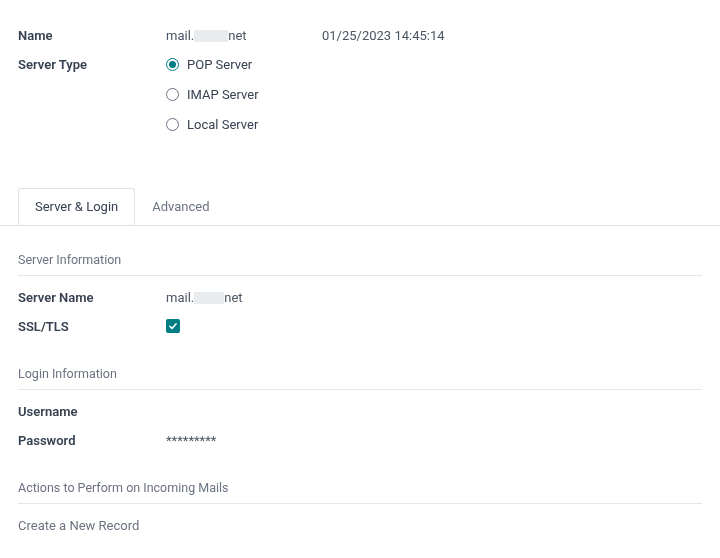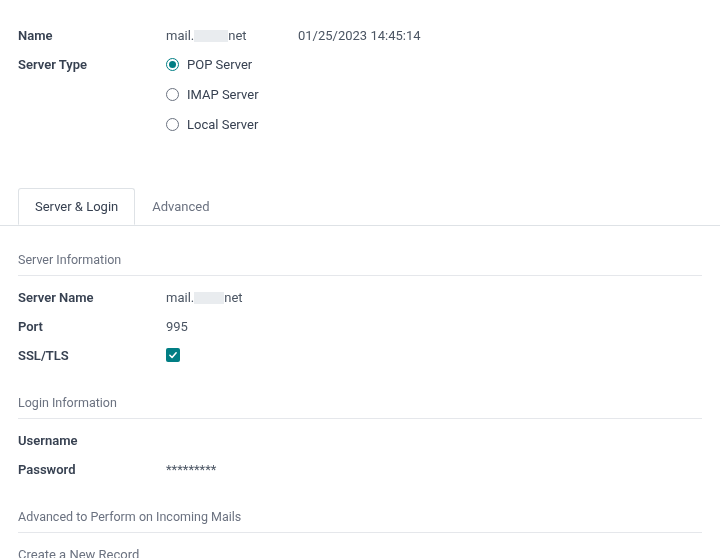--- a/index.html
+++ b/index.html
@@ -30,21 +30,21 @@
     flex-shrink: 0;
   }
   .field-value {
     color: #4b5563;
   }
   .two-col {
     display: flex;
     width: 100%;
   }
   .col-left {
-    width: 280px;
+    width: 304px;
     display: flex;
     align-items: flex-start;
   }
   .col-right {
     display: flex;
     align-items: flex-start;
   }
   .col-right .field-label {
     width: 150px;
   }
@@ -212,24 +212,20 @@
     <div class="section-title">Server Information</div>
     <hr class="section-divider">
 
     <div class="detail-row">
       <div class="detail-label">Server Name</div>
       <div class="detail-value">
         <span>mail.</span><span class="redact" style="width:30px"></span><span>net</span>
       </div>
     </div>
 
-    <div class="detail-row">
-      <div class="detail-label">Port</div>
-      <div class="detail-value">995</div>
-    </div>
 
     <div class="detail-row">
       <div class="detail-label">SSL/TLS</div>
       <div class="detail-value">
         <span class="checkbox">
           <svg viewBox="0 0 16 16" fill="none">
               <path d="M3 8.5L6.5 12L13 4.5" stroke="#fff" stroke-width="2.5" stroke-linecap="round" stroke-linejoin="round"></path>
             </svg>
         </span>
       </div>
@@ -244,21 +240,21 @@
       <div class="detail-label">Username</div>
     </div>
 
     <div class="detail-row">
       <div class="detail-label">Password</div>
       <div class="detail-value masked">*********</div>
     </div>
 
     <div style="height:18px"></div>
 
-    <div class="section-title">Advanced to Perform on Incoming Mails</div>
+    <div class="section-title">Actions to Perform on Incoming Mails</div>
     <hr class="section-divider">
 
     <div class="detail-row">
       <div class="detail-value" style="color:#6b7280">Create a New Record</div>
     </div>
 
   </div>
 
 </div>
 

